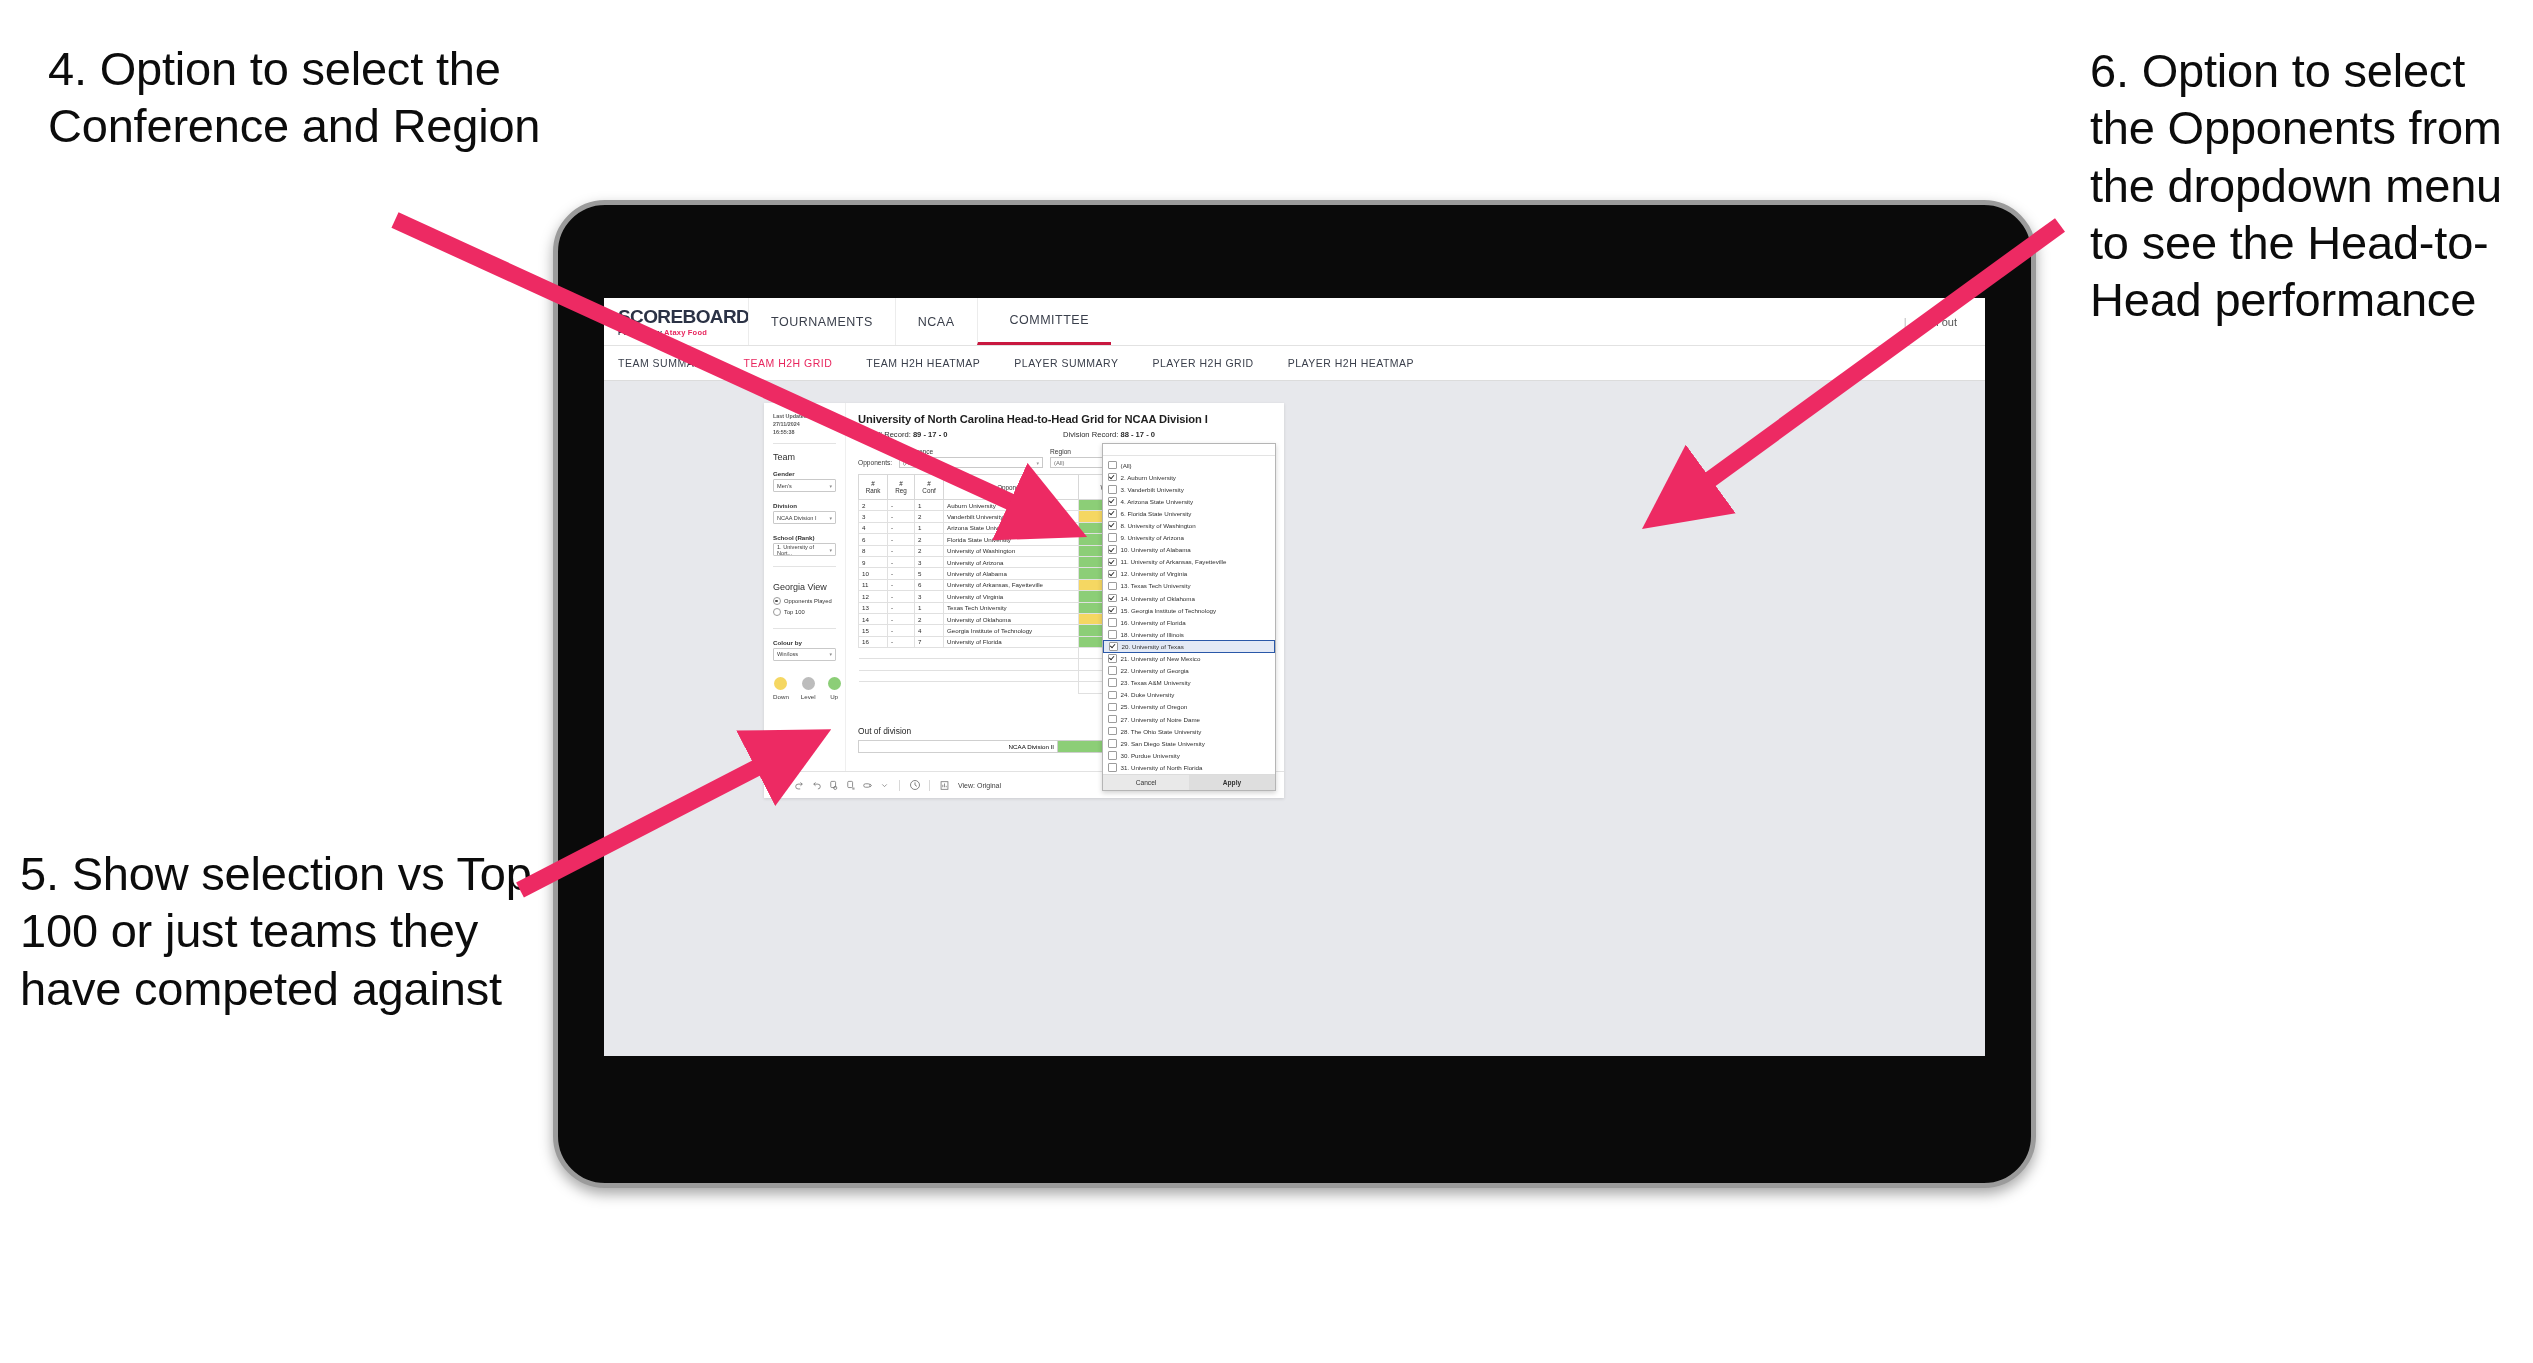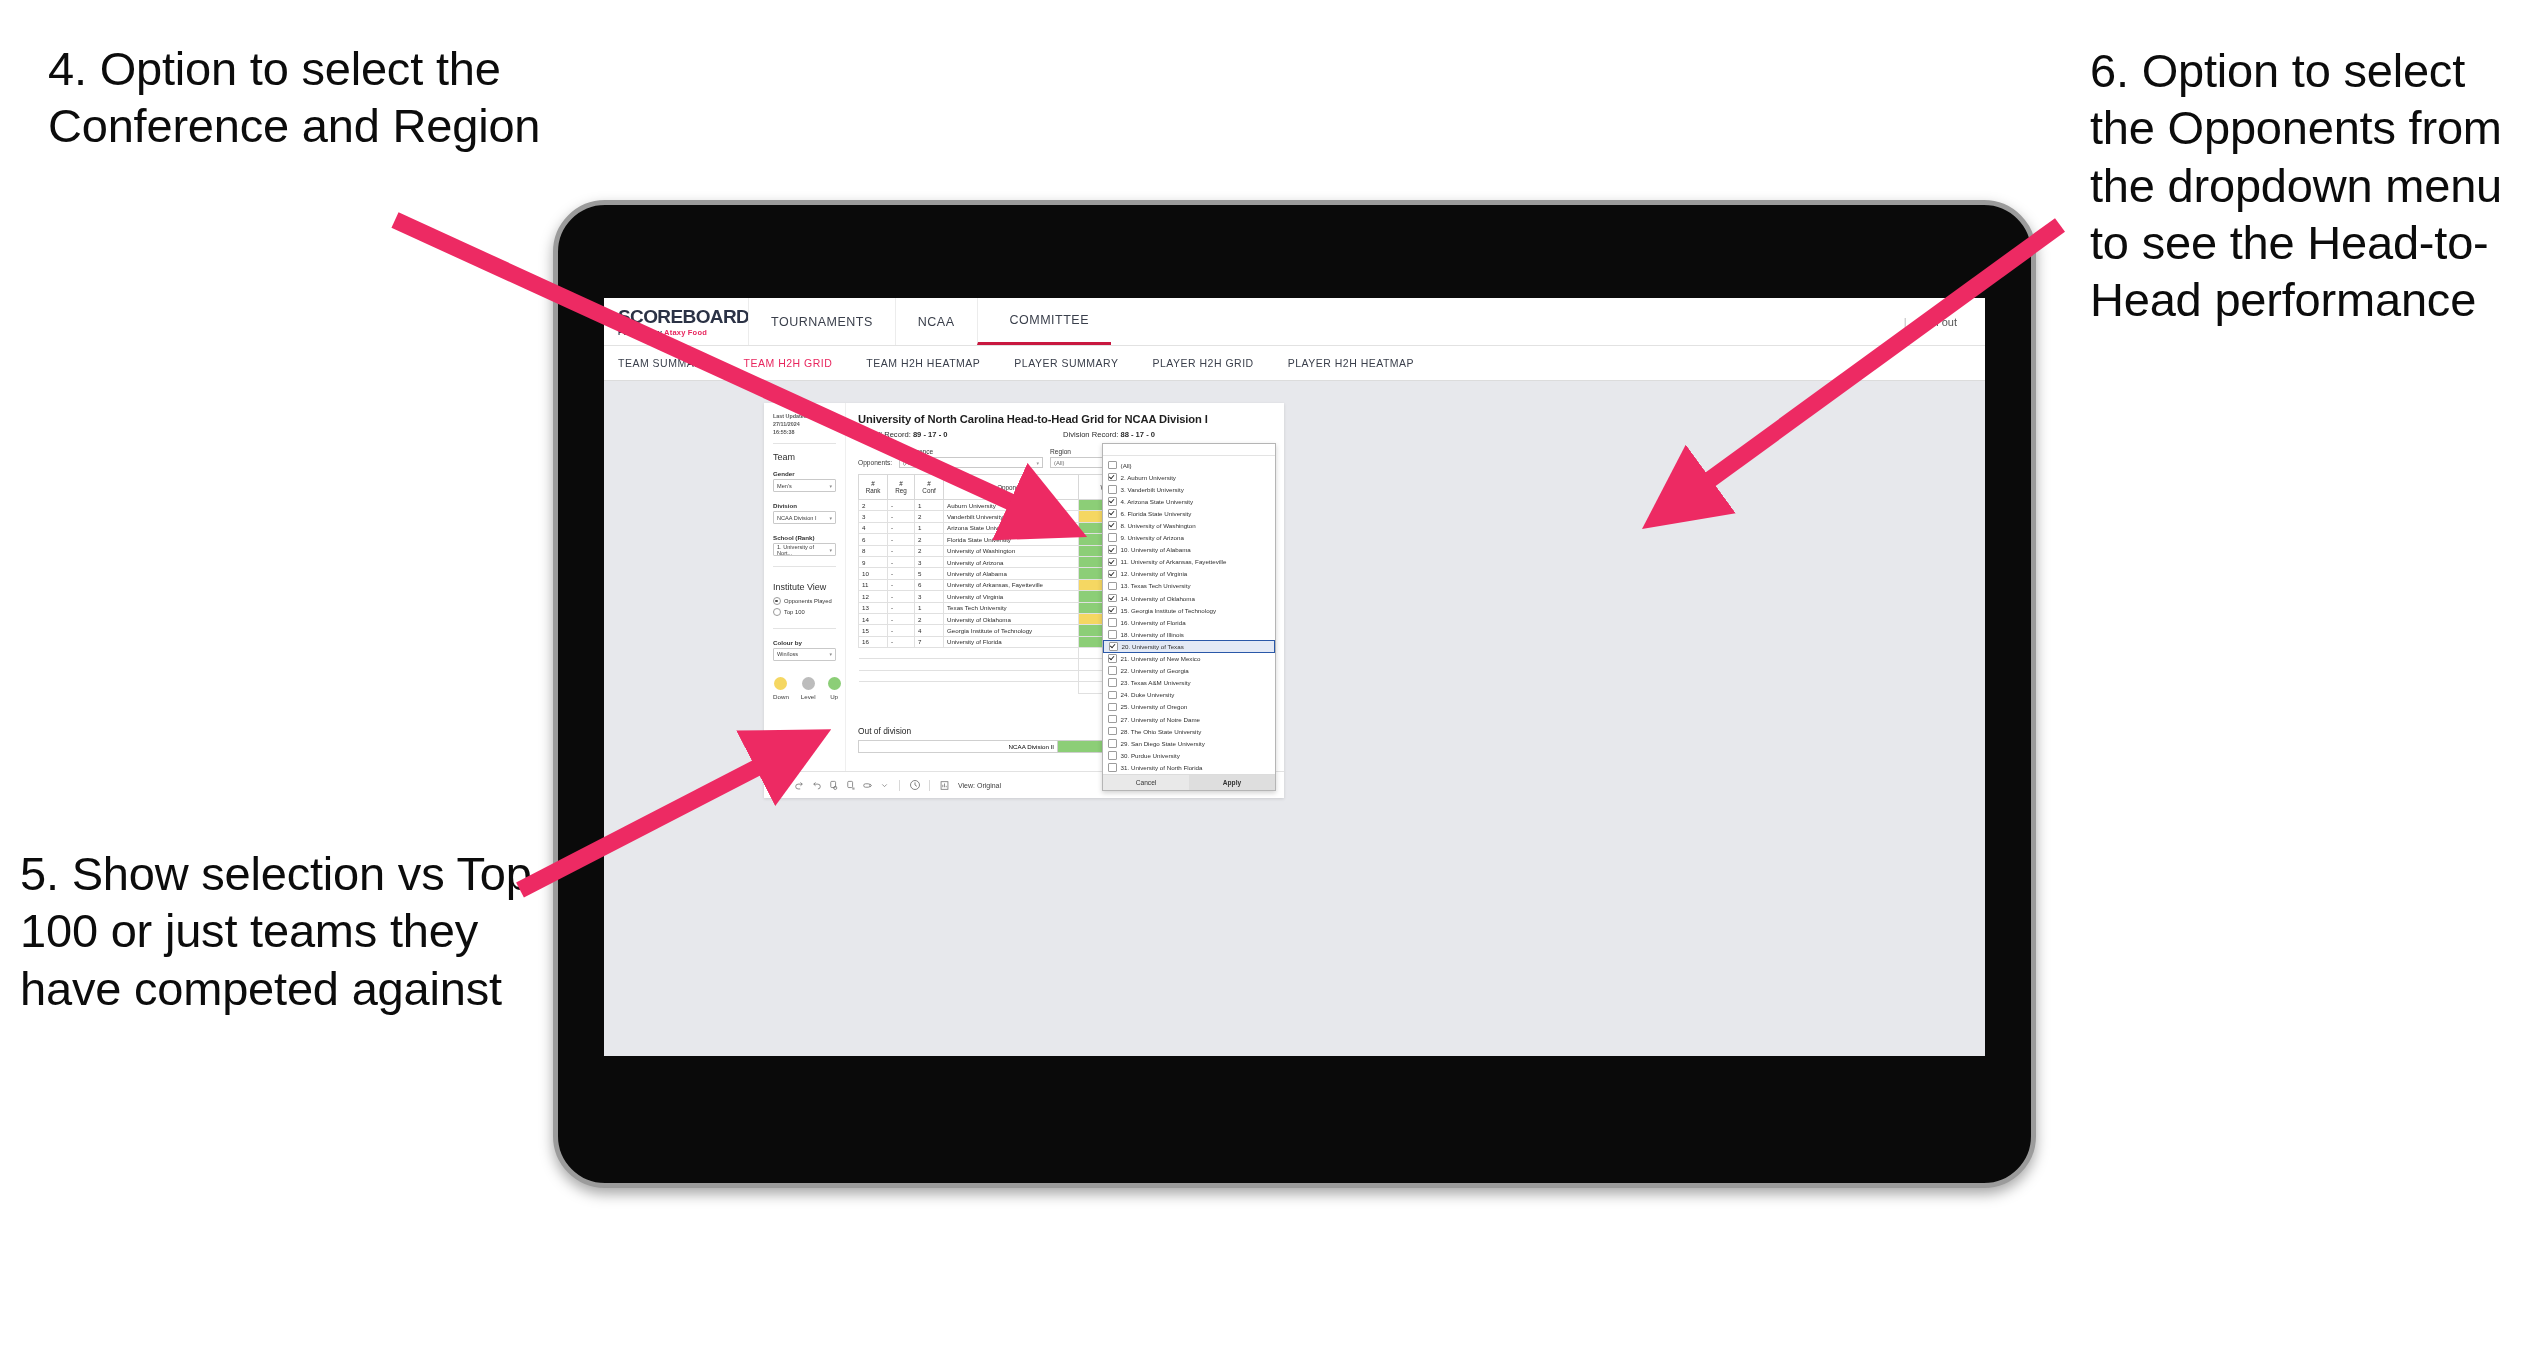--- a/index.html
+++ b/index.html
@@ -230,21 +230,21 @@
 
           <div class="f-l">School (Rank)</div>
           <div class="f-sel">
             <span>1. University of Nort...</span>
             <span class="cv">▾</span>
           </div>
 
           <div class="f-rule"></div>
           <div class="f-gap"></div>
 
-          <div class="f-h" style="margin-bottom:5px">Institute View</div>
+          <div class="f-h" style="margin-bottom:5px">Georgia View</div>
           <div class="radio-row">
             <span class="radio on"></span>
             <span class="radio-lbl">Opponents Played</span>
           </div>
           <div class="radio-row">
             <span class="radio"></span>
             <span class="radio-lbl">Top 100</span>
           </div>
 
           <div class="f-rule" style="margin:12px 0 10px 0"></div>

